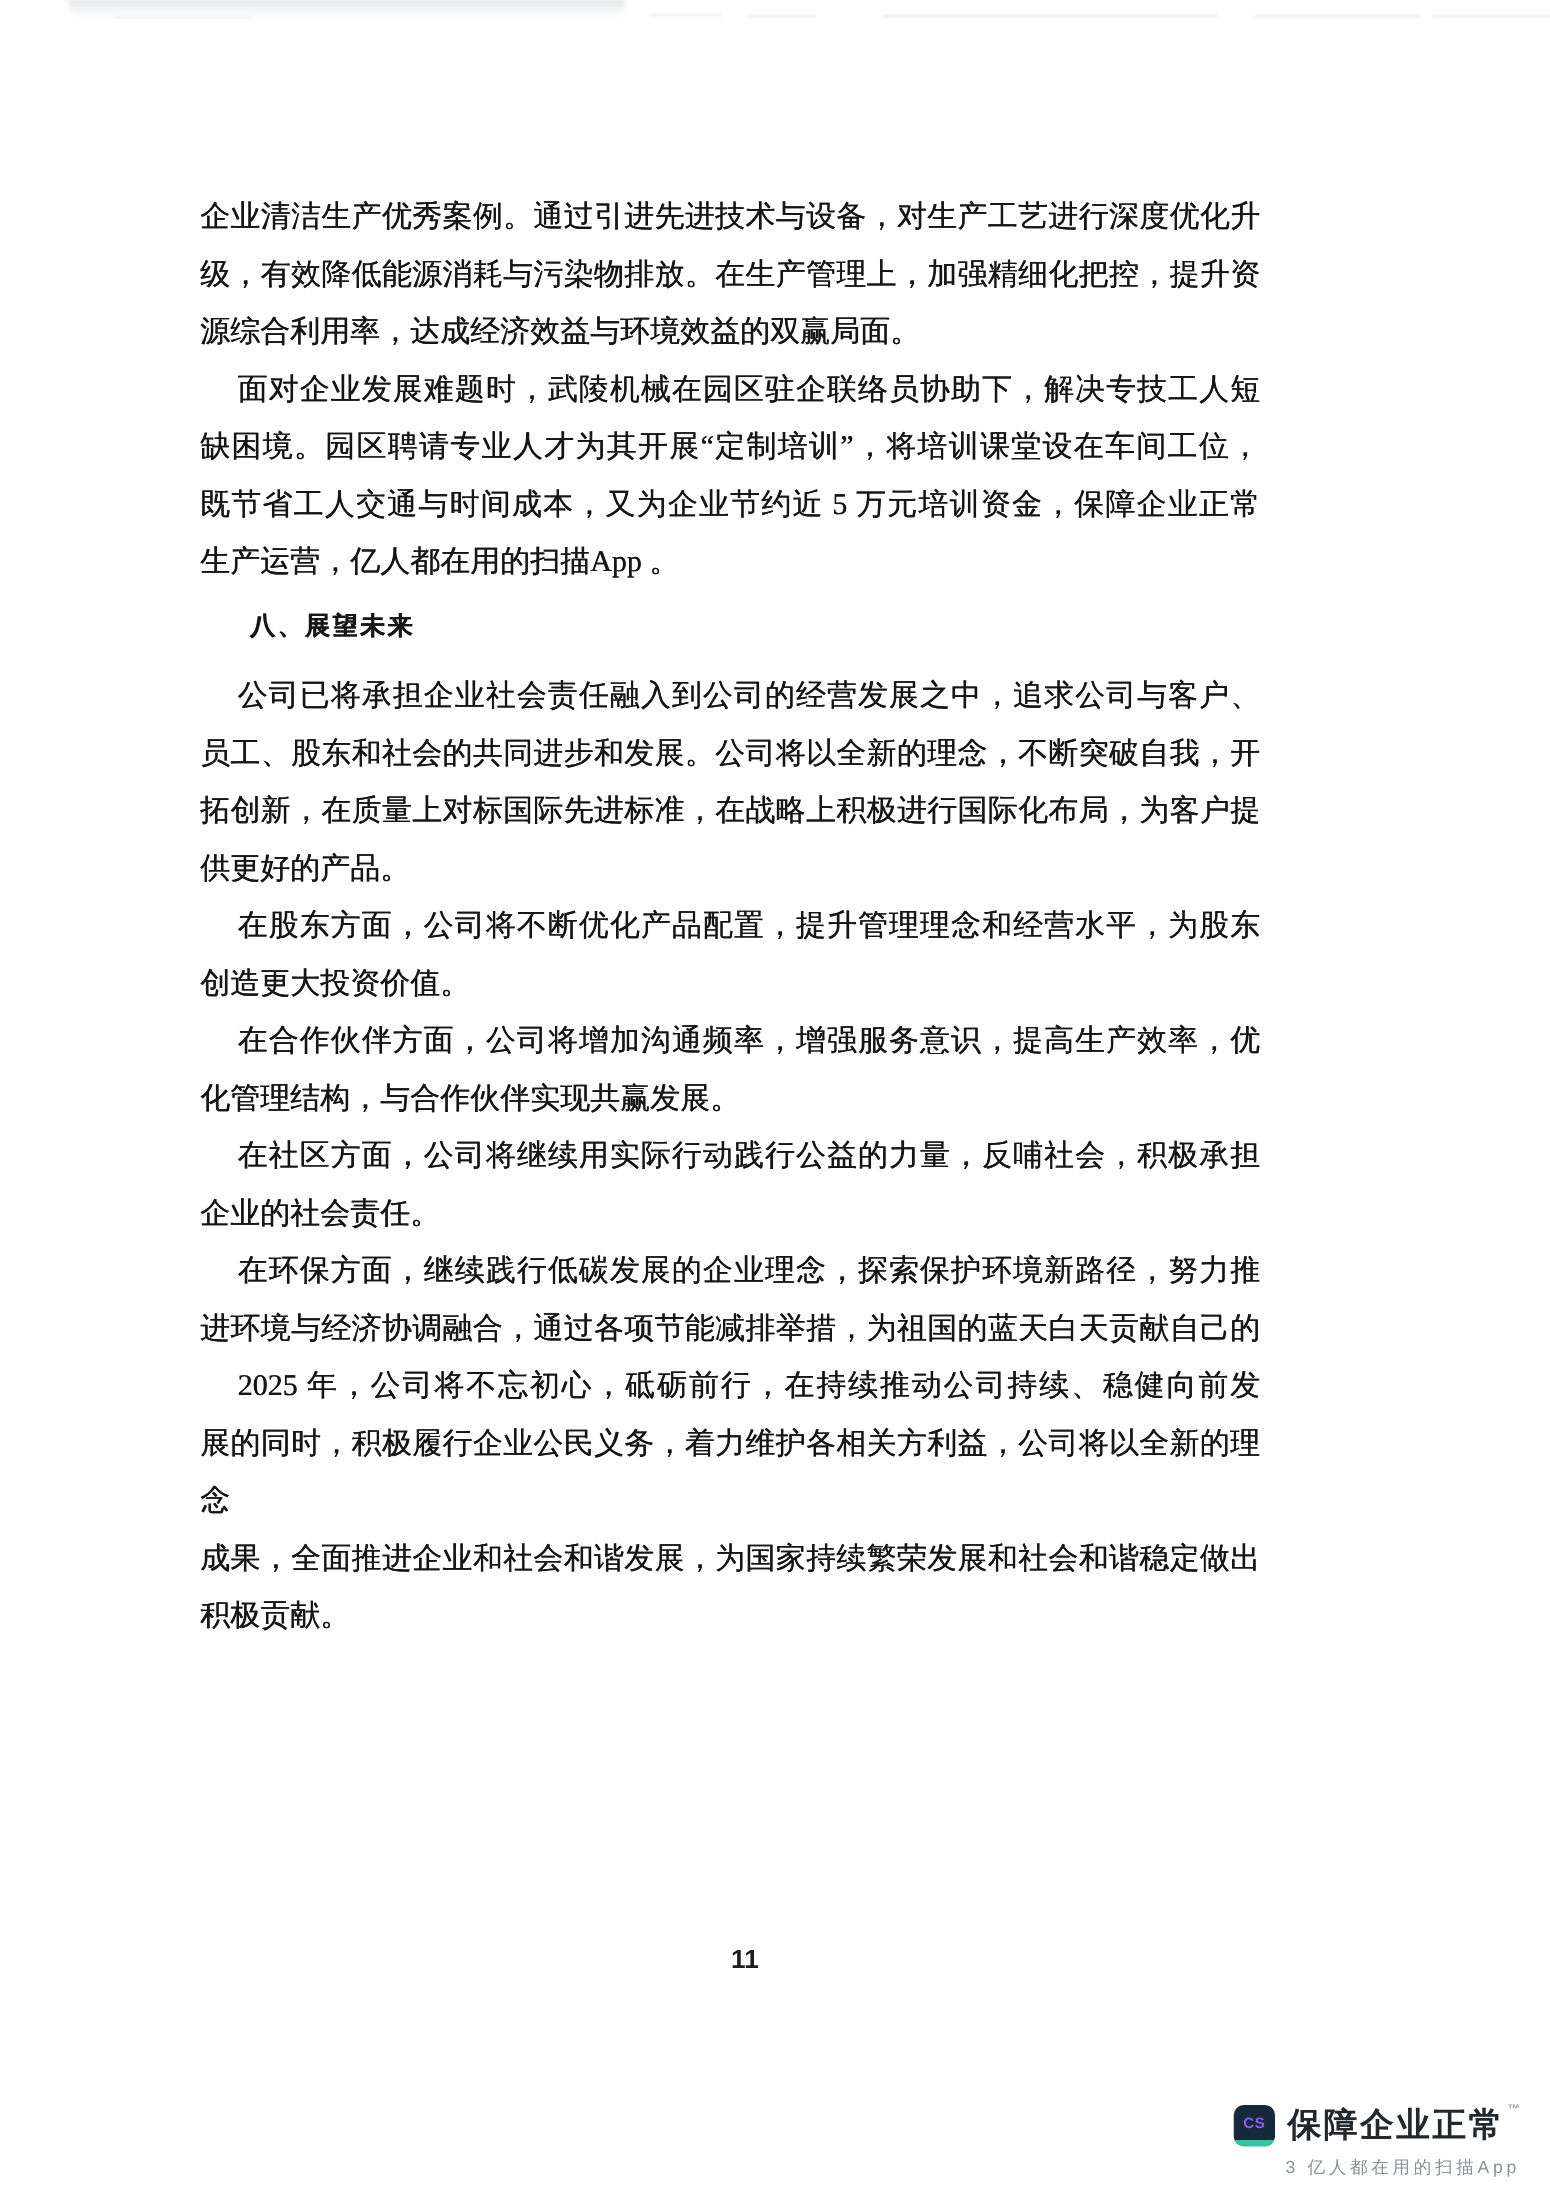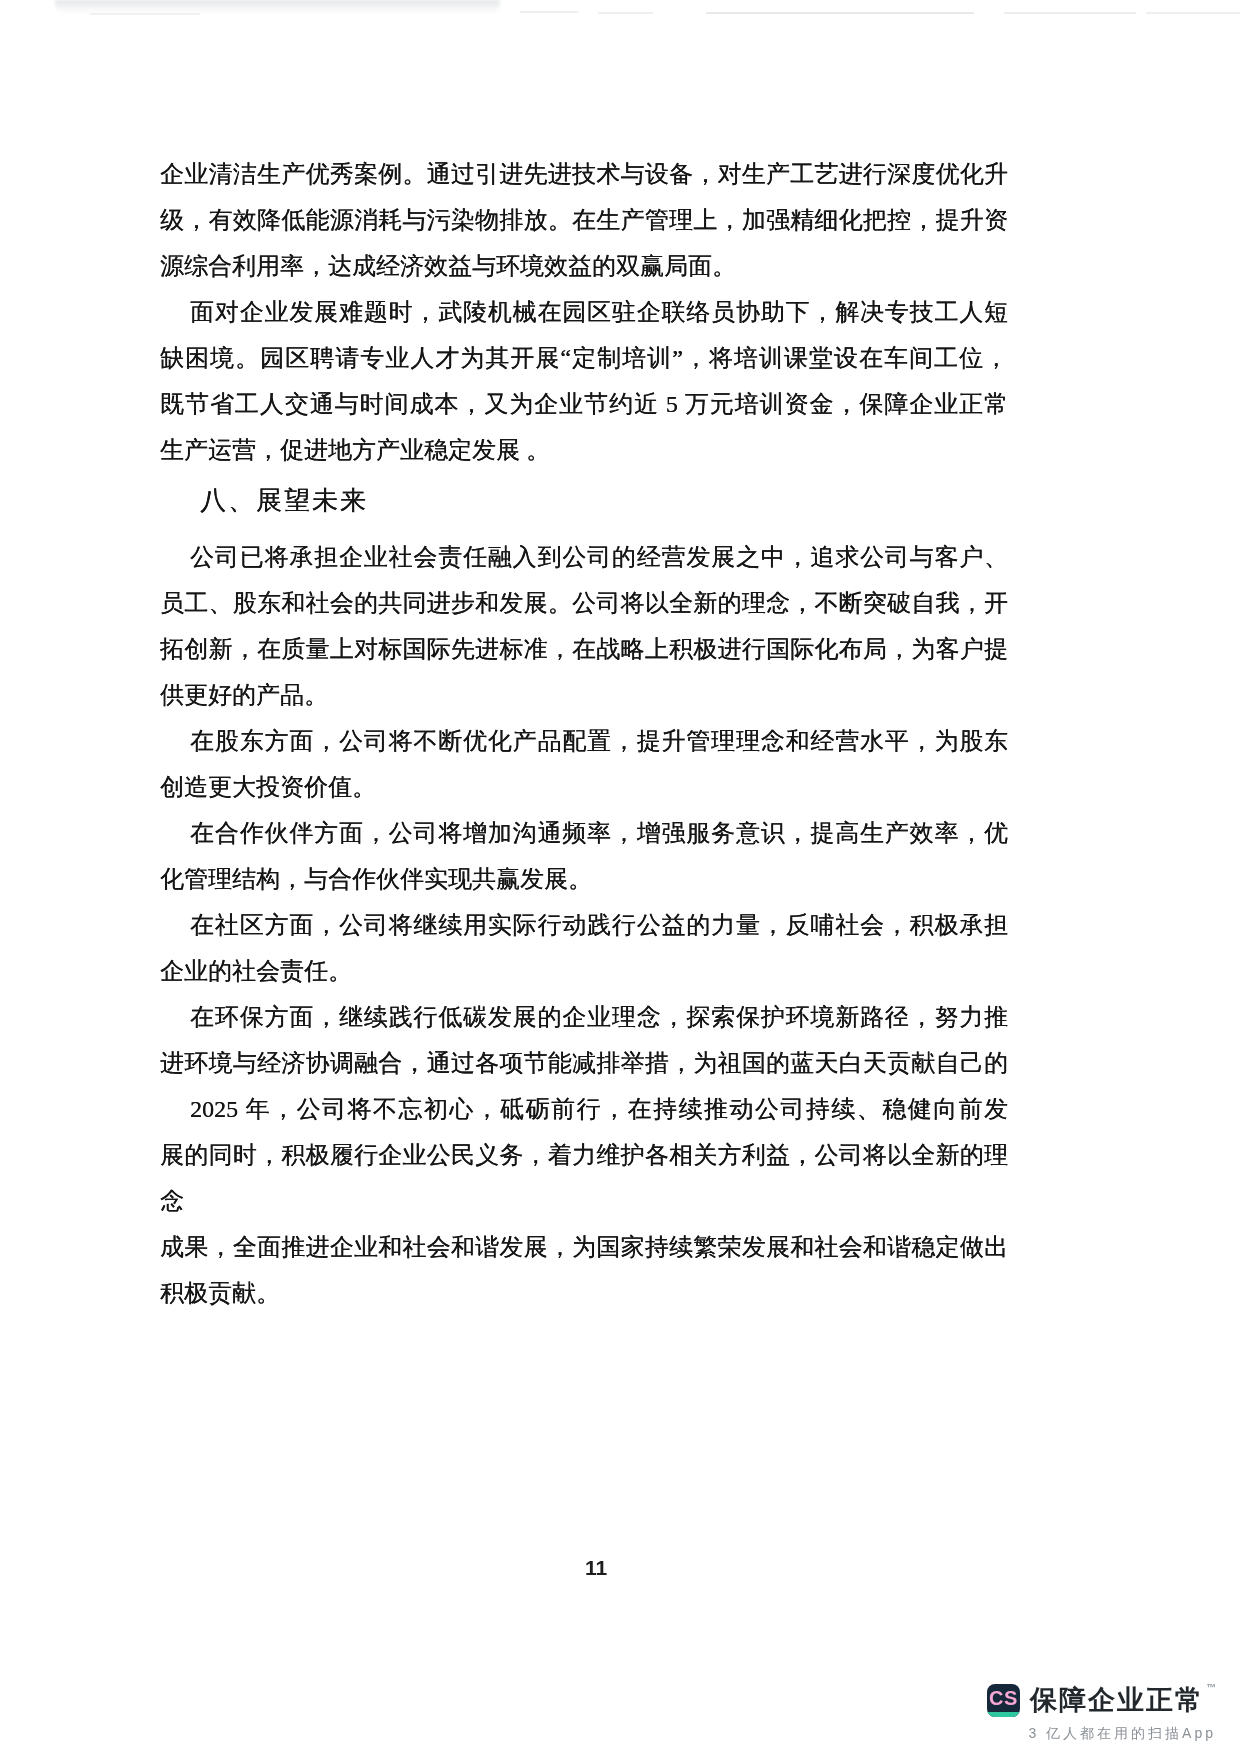--- a/index.html
+++ b/index.html
@@ -39,22 +39,22 @@
     text-shadow: 0.3px 0 0 currentColor;
   }
   .line { text-align: left; }
   .line.full {
     text-align: justify;
     text-align-last: justify;
     text-justify: inter-character;
   }
   .line.indent { padding-left: 30px; }
   .heading {
-    font-weight: normal;
-    font-size: 26px;
+    font-weight: bold;
+    font-size: 20px;
     line-height: 46px;
     margin: 5px 0 10px 0;
     padding-left: 40px;
     letter-spacing: 2px;
   }
 
   .page-number {
     position: absolute;
     top: 1556px;
     left: 172px;
@@ -85,23 +85,23 @@
     overflow: hidden;
     display: flex; align-items: center; justify-content: center;
     flex: 0 0 auto;
   }
   .wm-logo::after {
     content: "";
     position: absolute; left: 0; right: 0; bottom: 0; height: 5px;
     background: var(--watermark-logo-accent, #2fc7a0);
   }
   .wm-logo span {
-    color: #f9a8d4;
+    color: #8b5cf6;
     font-weight: bold;
-    font-size: 20px;
+    font-size: 12px;
     margin-bottom: 4px;
     letter-spacing: .5px;
   }
   .wm-name {
     font-size: 27px;
     font-weight: 600;
     color: var(--watermark-text, #23282d);
     letter-spacing: 2px;
     white-space: nowrap;
   }
@@ -138,21 +138,21 @@
   <main class="doc">
       <div class="para">
         <div class="line full">企业清洁生产优秀案例。通过引进先进技术与设备，对生产工艺进行深度优化升</div>
         <div class="line full">级，有效降低能源消耗与污染物排放。在生产管理上，加强精细化把控，提升资</div>
         <div class="line">源综合利用率，达成经济效益与环境效益的双赢局面。</div>
       </div>
       <div class="para">
         <div class="line full indent">面对企业发展难题时，武陵机械在园区驻企联络员协助下，解决专技工人短</div>
         <div class="line full">缺困境。园区聘请专业人才为其开展“定制培训”，将培训课堂设在车间工位，</div>
         <div class="line full">既节省工人交通与时间成本，又为企业节约近 5 万元培训资金，保障企业正常</div>
-        <div class="line">生产运营，促进地方产业稳定发展 。</div>
+        <div class="line">生产运营，亿人都在用的扫描App 。</div>
       </div>
       <div class="heading">八、展望未来</div>
       <div class="para">
         <div class="line full indent">公司已将承担企业社会责任融入到公司的经营发展之中，追求公司与客户、</div>
         <div class="line full">员工、股东和社会的共同进步和发展。公司将以全新的理念，不断突破自我，开</div>
         <div class="line full">拓创新，在质量上对标国际先进标准，在战略上积极进行国际化布局，为客户提</div>
         <div class="line">供更好的产品。</div>
       </div>
       <div class="para">
         <div class="line full indent">在股东方面，公司将不断优化产品配置，提升管理理念和经营水平，为股东</div>

